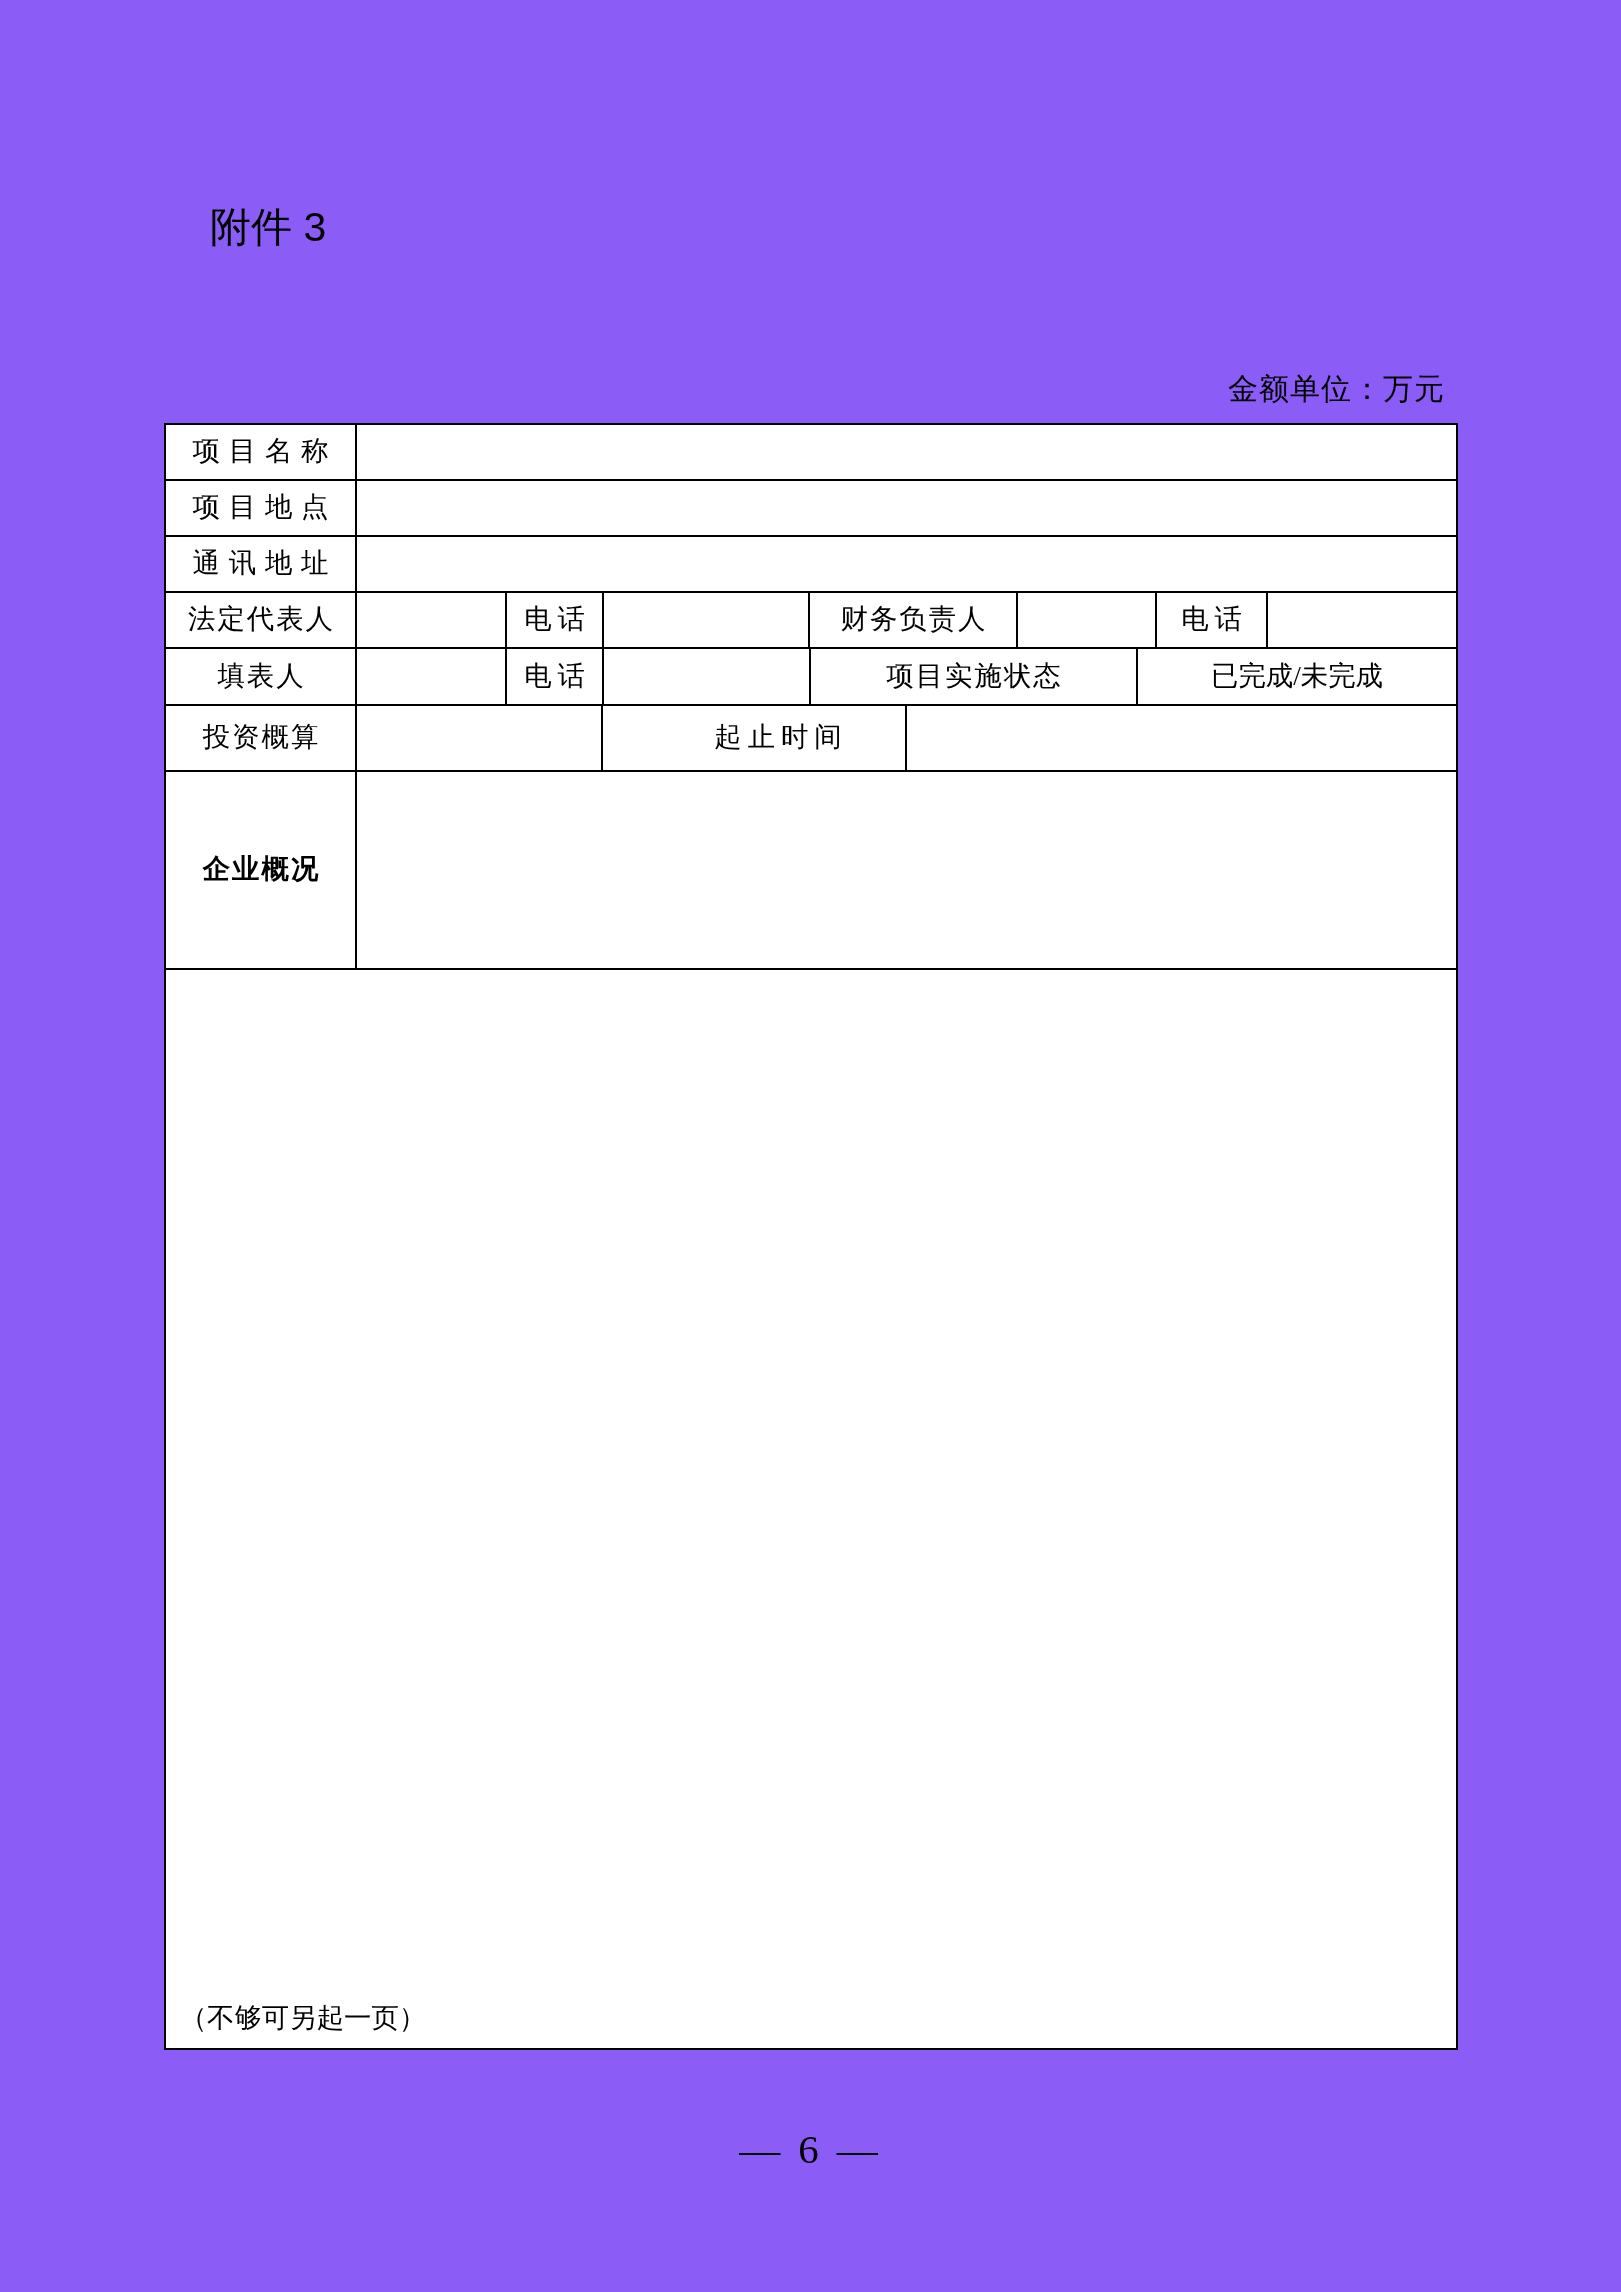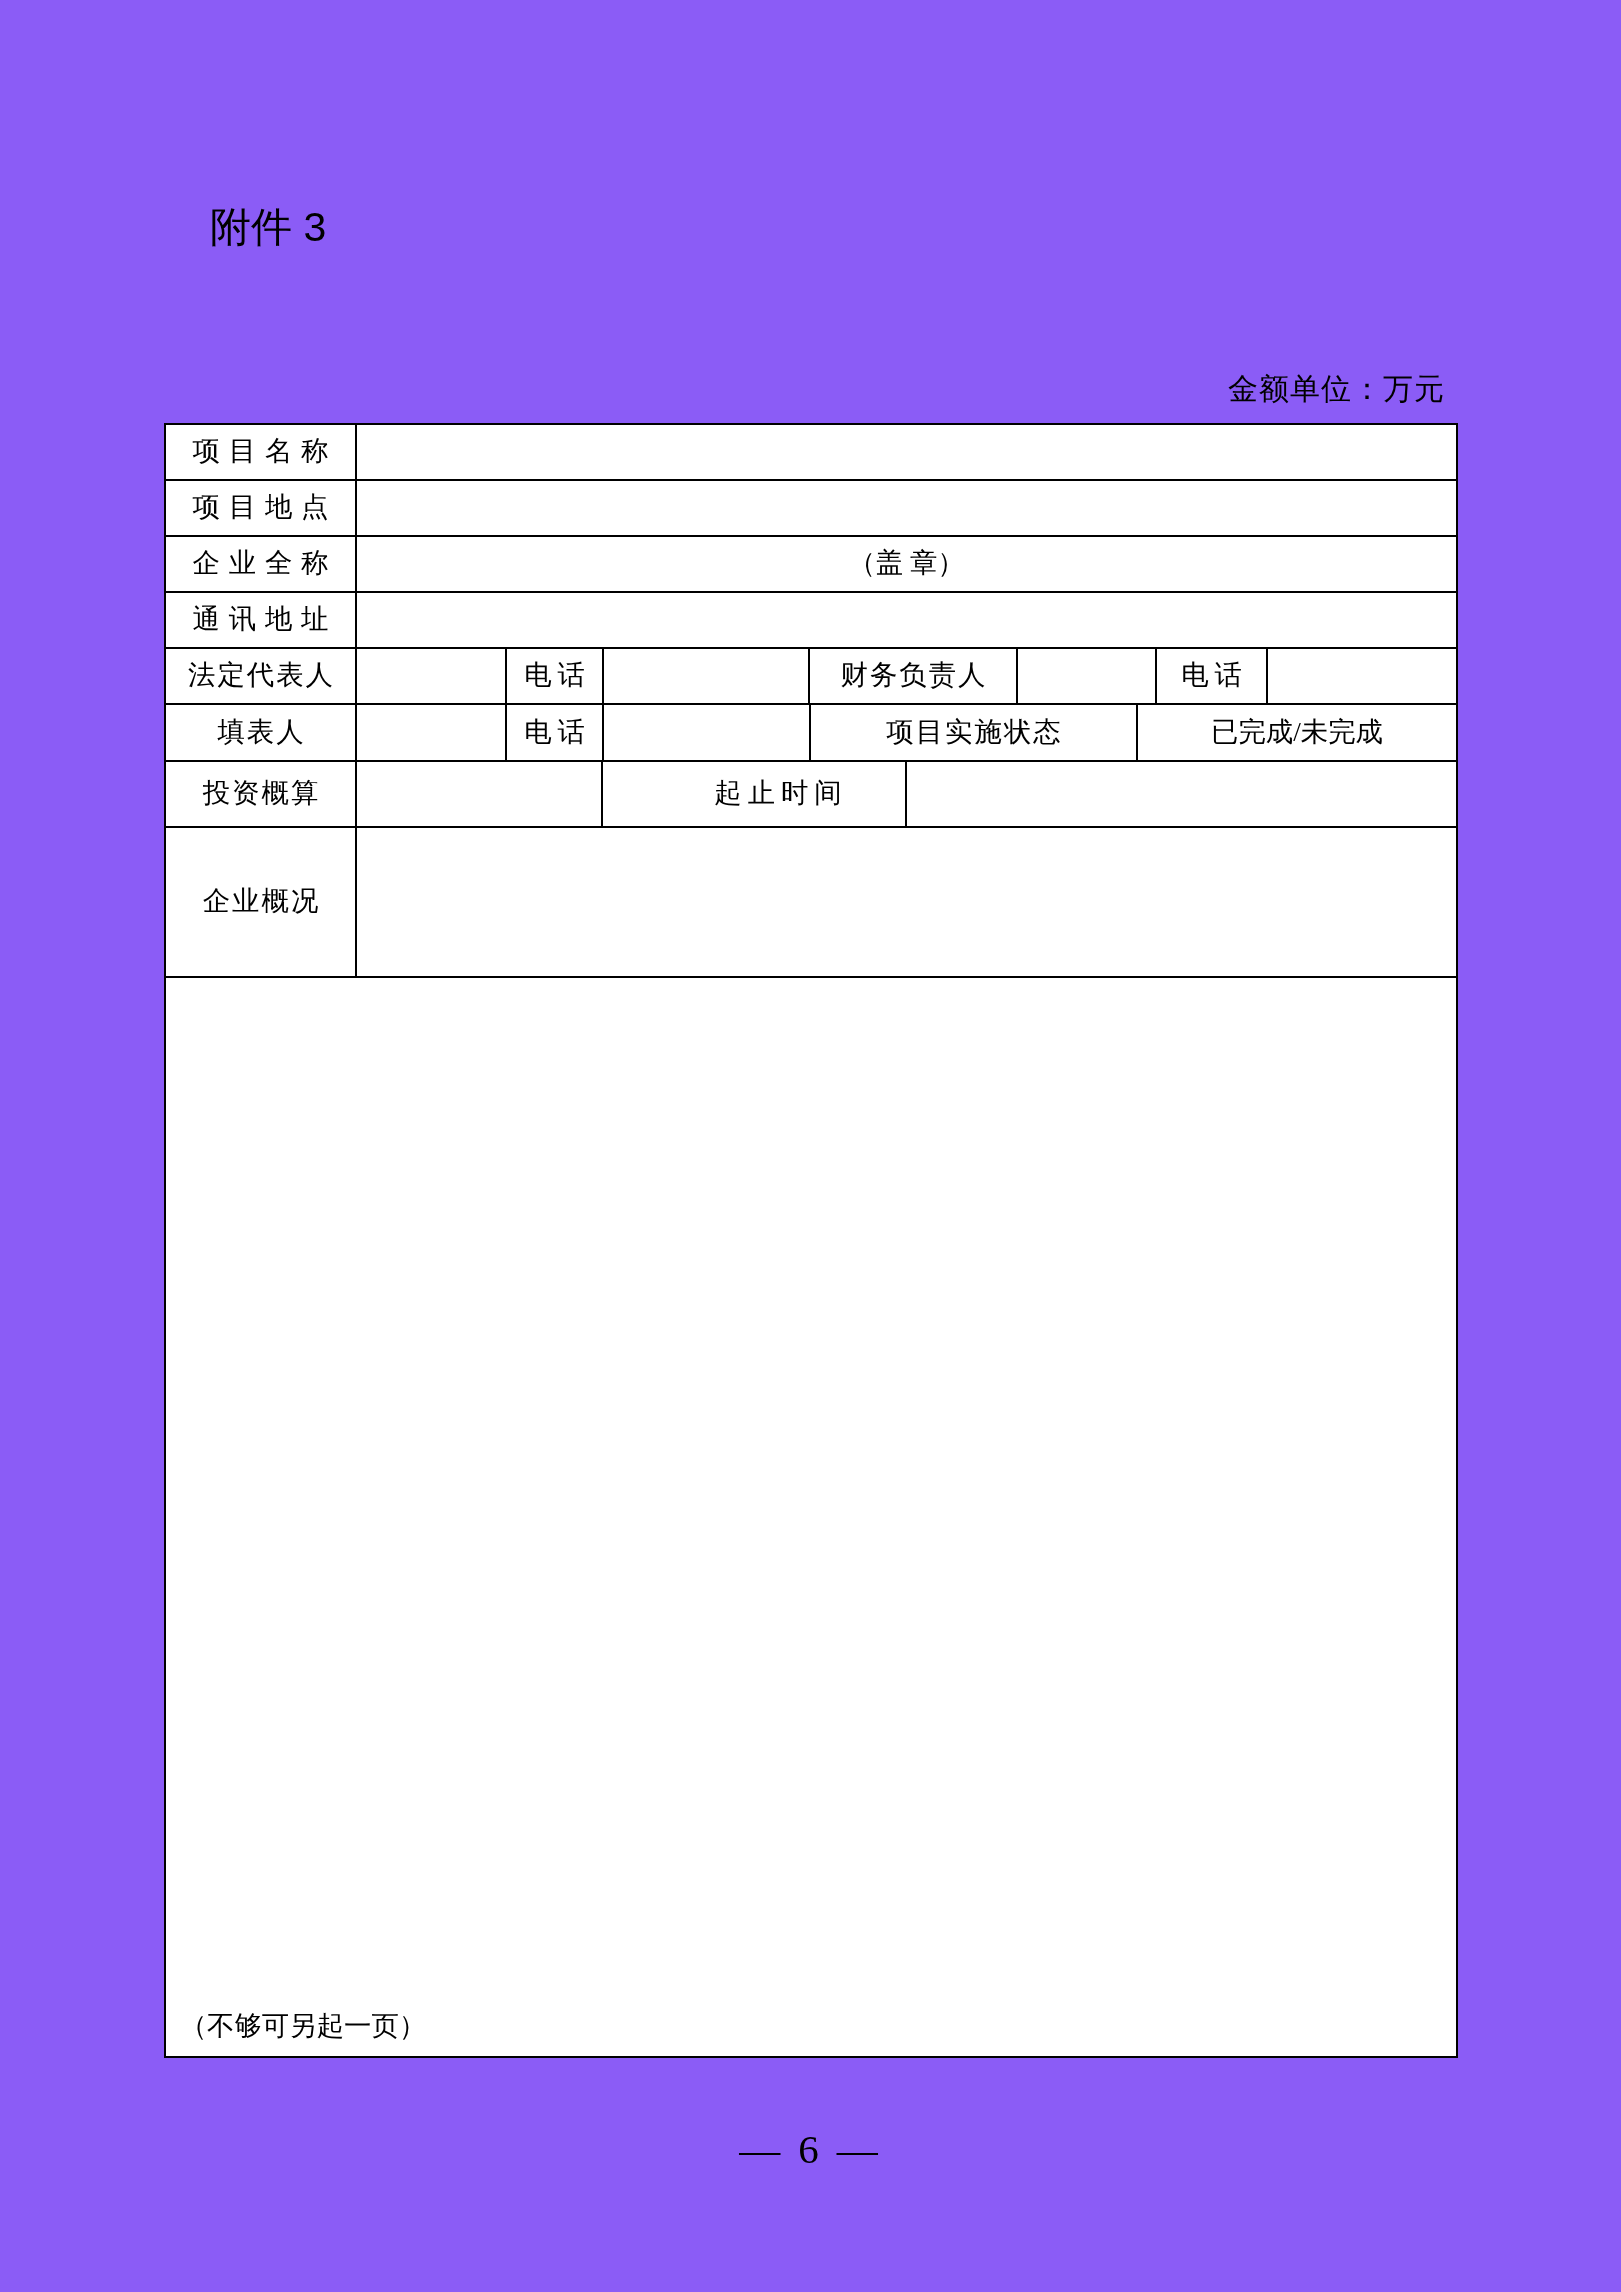--- a/index.html
+++ b/index.html
@@ -33,21 +33,21 @@
   .row:last-child{border-bottom:none;}
   .cell{
     border-right:2px solid #000;box-sizing:border-box;
     display:flex;align-items:center;justify-content:center;
     font-size:27.4px;text-align:right;line-height:1.3;
     overflow:hidden;
   }
   .cell:last-child{border-right:none;}
   
   .h57{height:56px;} .h58{height:57px;} .h67{height:66px;gap:48px;}
-  .h170{height:150px;} .h1100{height:1078px;}
+  .h170{height:198px;font-weight:bold;} .h1100{height:1078px;}
   
   .w195{width:191px;flex:none;}
   .w153{width:150px;flex:none;}
   .w99{width:97px;flex:none;}
   .w210{width:206px;flex:none;}
   .w208{width:208px;flex:none;font-family:Liberation Serif, serif;}
   .w142{width:139px;flex:none;}
   .w113{width:111px;flex:none;}
   .w211{width:207px;flex:none;}
   .w334{width:327px;flex:none;}
@@ -81,24 +81,20 @@
     <div class="row h57">
       <div class="cell w195 sp-wide">项目名称</div>
       <div class="cell grow"></div>
     </div>
 
     <div class="row h57">
       <div class="cell w195 sp-wide">项目地点</div>
       <div class="cell grow"></div>
     </div>
 
-    <div class="row h57">
-      <div class="cell w195 sp-wide">企业全称</div>
-      <div class="cell grow">（盖 章）</div>
-    </div>
 
     <div class="row h57">
       <div class="cell w195 sp-wide">通讯地址</div>
       <div class="cell grow"></div>
     </div>
 
     <div class="row h57">
       <div class="cell w195 sp-sm">法定代表人</div>
       <div class="cell w153"></div>
       <div class="cell w99 sp-mid">电话</div>

